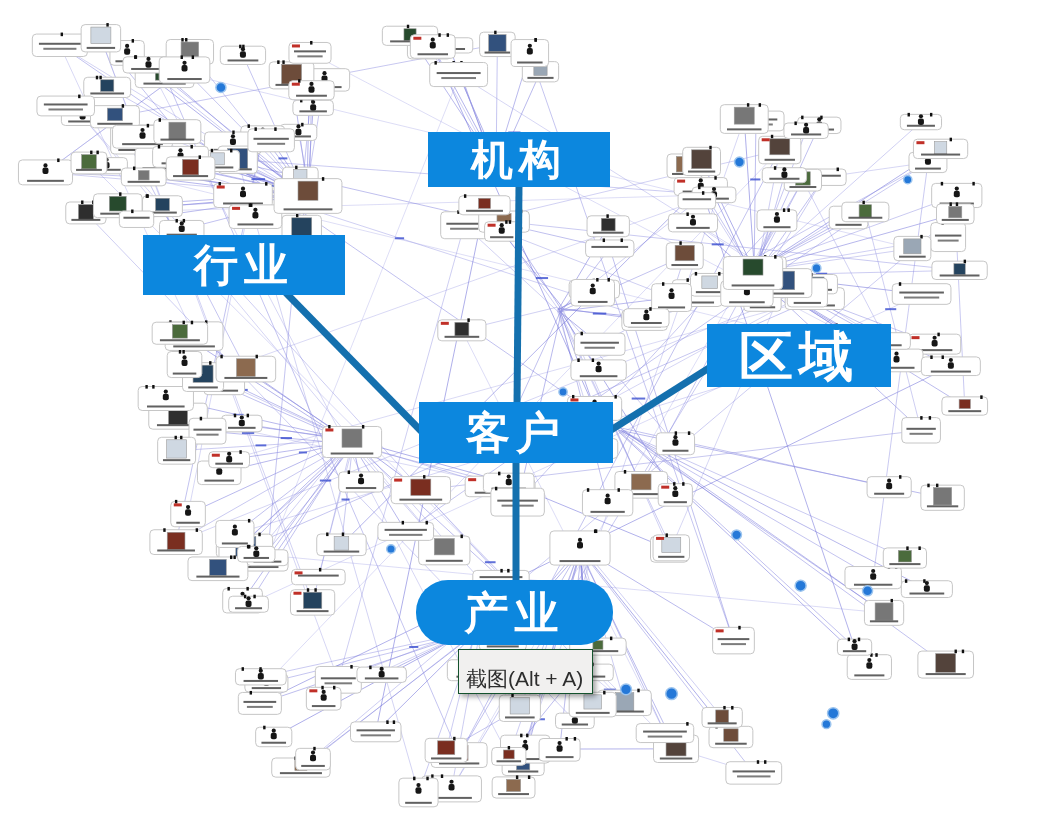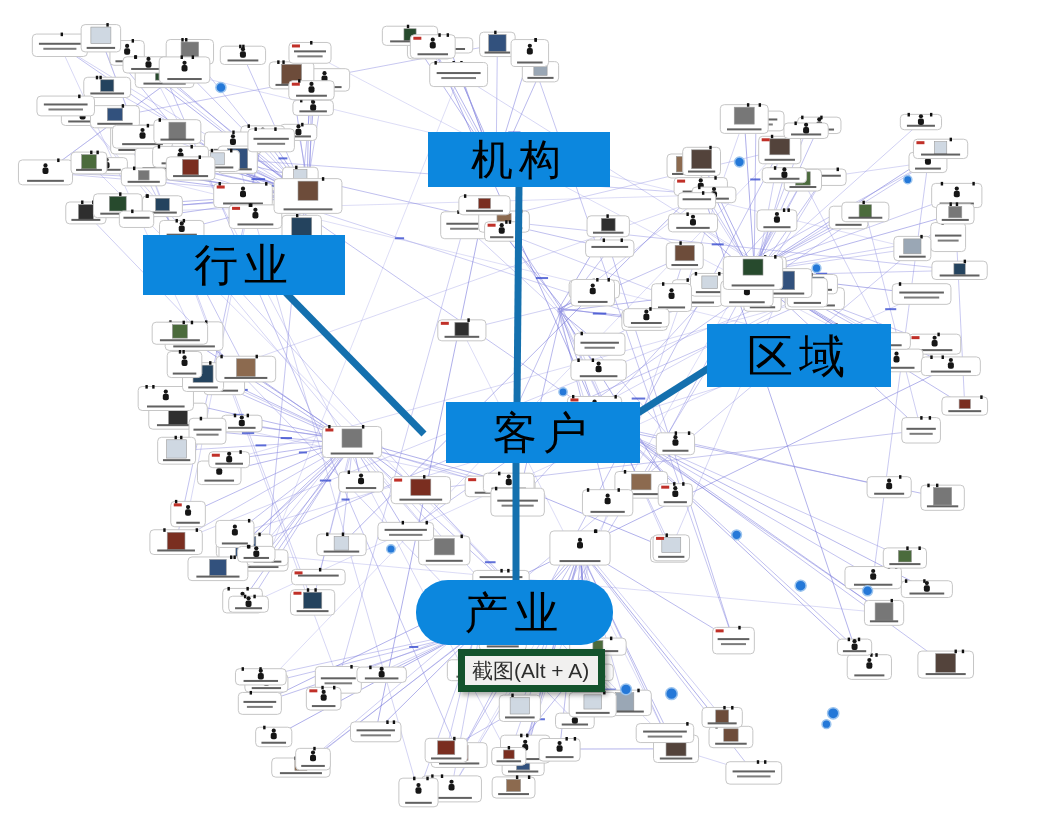--- a/index.html
+++ b/index.html
@@ -1,28 +1,28 @@
 <!DOCTYPE html>
 <html><head>
 <meta charset="utf-8">
 <style>
   html,body{margin:0;padding:0;background:#ffffff;}
   #stage{position:relative;width:1050px;height:829px;background:#ffffff;overflow:hidden;
          font-family:"Liberation Sans","DejaVu Sans",sans-serif;}
   #graph-canvas{position:absolute;left:0;top:0;}
   .overlay-label{position:absolute;display:flex;align-items:center;justify-content:center;
-         color:#000000;font-weight:400;letter-spacing:6px;line-height:1;
+         color:#ffffff;font-weight:700;letter-spacing:6px;line-height:1;
          font-family:"Liberation Sans","DejaVu Sans",sans-serif;}
   #label-hangye{left:143px;top:191px;width:202px;height:60px;font-size:44px;margin-top:44px;}
   #label-jigou{left:428px;top:132px;width:182px;height:55px;font-size:42px;}
-  #label-quyu{left:707px;top:324px;width:184px;height:63px;font-size:46px;}
+  #label-quyu{left:707px;top:324px;width:184px;height:63px;font-size:54px;}
   #label-kehu{left:419px;top:402px;width:194px;height:61px;font-size:44px;}
   #label-chanye{left:416px;top:580px;width:197px;height:65px;font-size:44px;}
-  #screenshot-tooltip{position:absolute;left:458px;top:649px;height:27px;padding:1px 9px 1px 7px;
-         background:#f1f0ef;border:7px solid #14532d;color:#2d2d2d;font-size:21px;
+  #screenshot-tooltip{position:absolute;left:458px;top:649px;height:27px;padding:15px 9px 1px 7px;
+         background:#f1f0ef;border:1px solid #14532d;color:#2d2d2d;font-size:21px;
          display:flex;align-items:center;box-shadow:3px 3px 5px rgba(0,0,0,.35);
          font-family:"Liberation Sans","DejaVu Sans",sans-serif;white-space:nowrap;}
 </style>
 </head>
 <body>
 
 <div id="stage">
 
   <svg id="graph-canvas" width="1050" height="829">
     <g id="layer-edges">
@@ -1783,19 +1783,19 @@
         <line x1="611" y1="430" x2="728" y2="356" stroke="#1470ae" stroke-width="7"></line>
       </g>
   </svg>
 
   <div class="overlay-label" id="label-hangye" style="background: rgb(12, 135, 222);">行业</div>
 
   <div class="overlay-label" id="label-jigou" style="background: rgb(12, 135, 222);">机构</div>
 
   <div class="overlay-label" id="label-quyu" style="background: rgb(12, 135, 222);">区域</div>
 
-  <div class="overlay-label" id="label-kehu" style="background: rgb(12, 135, 222); margin-left: 27px;">客户</div>
+  <div class="overlay-label" id="label-kehu" style="background: rgb(12, 135, 222);">客户</div>
 
   <div class="overlay-label" id="label-chanye" style="background: rgb(12, 135, 222); border-radius: 32px;">产业</div>
 
   <div id="screenshot-tooltip">截图(Alt + A)</div>
 
 </div>
 
 </body></html>

